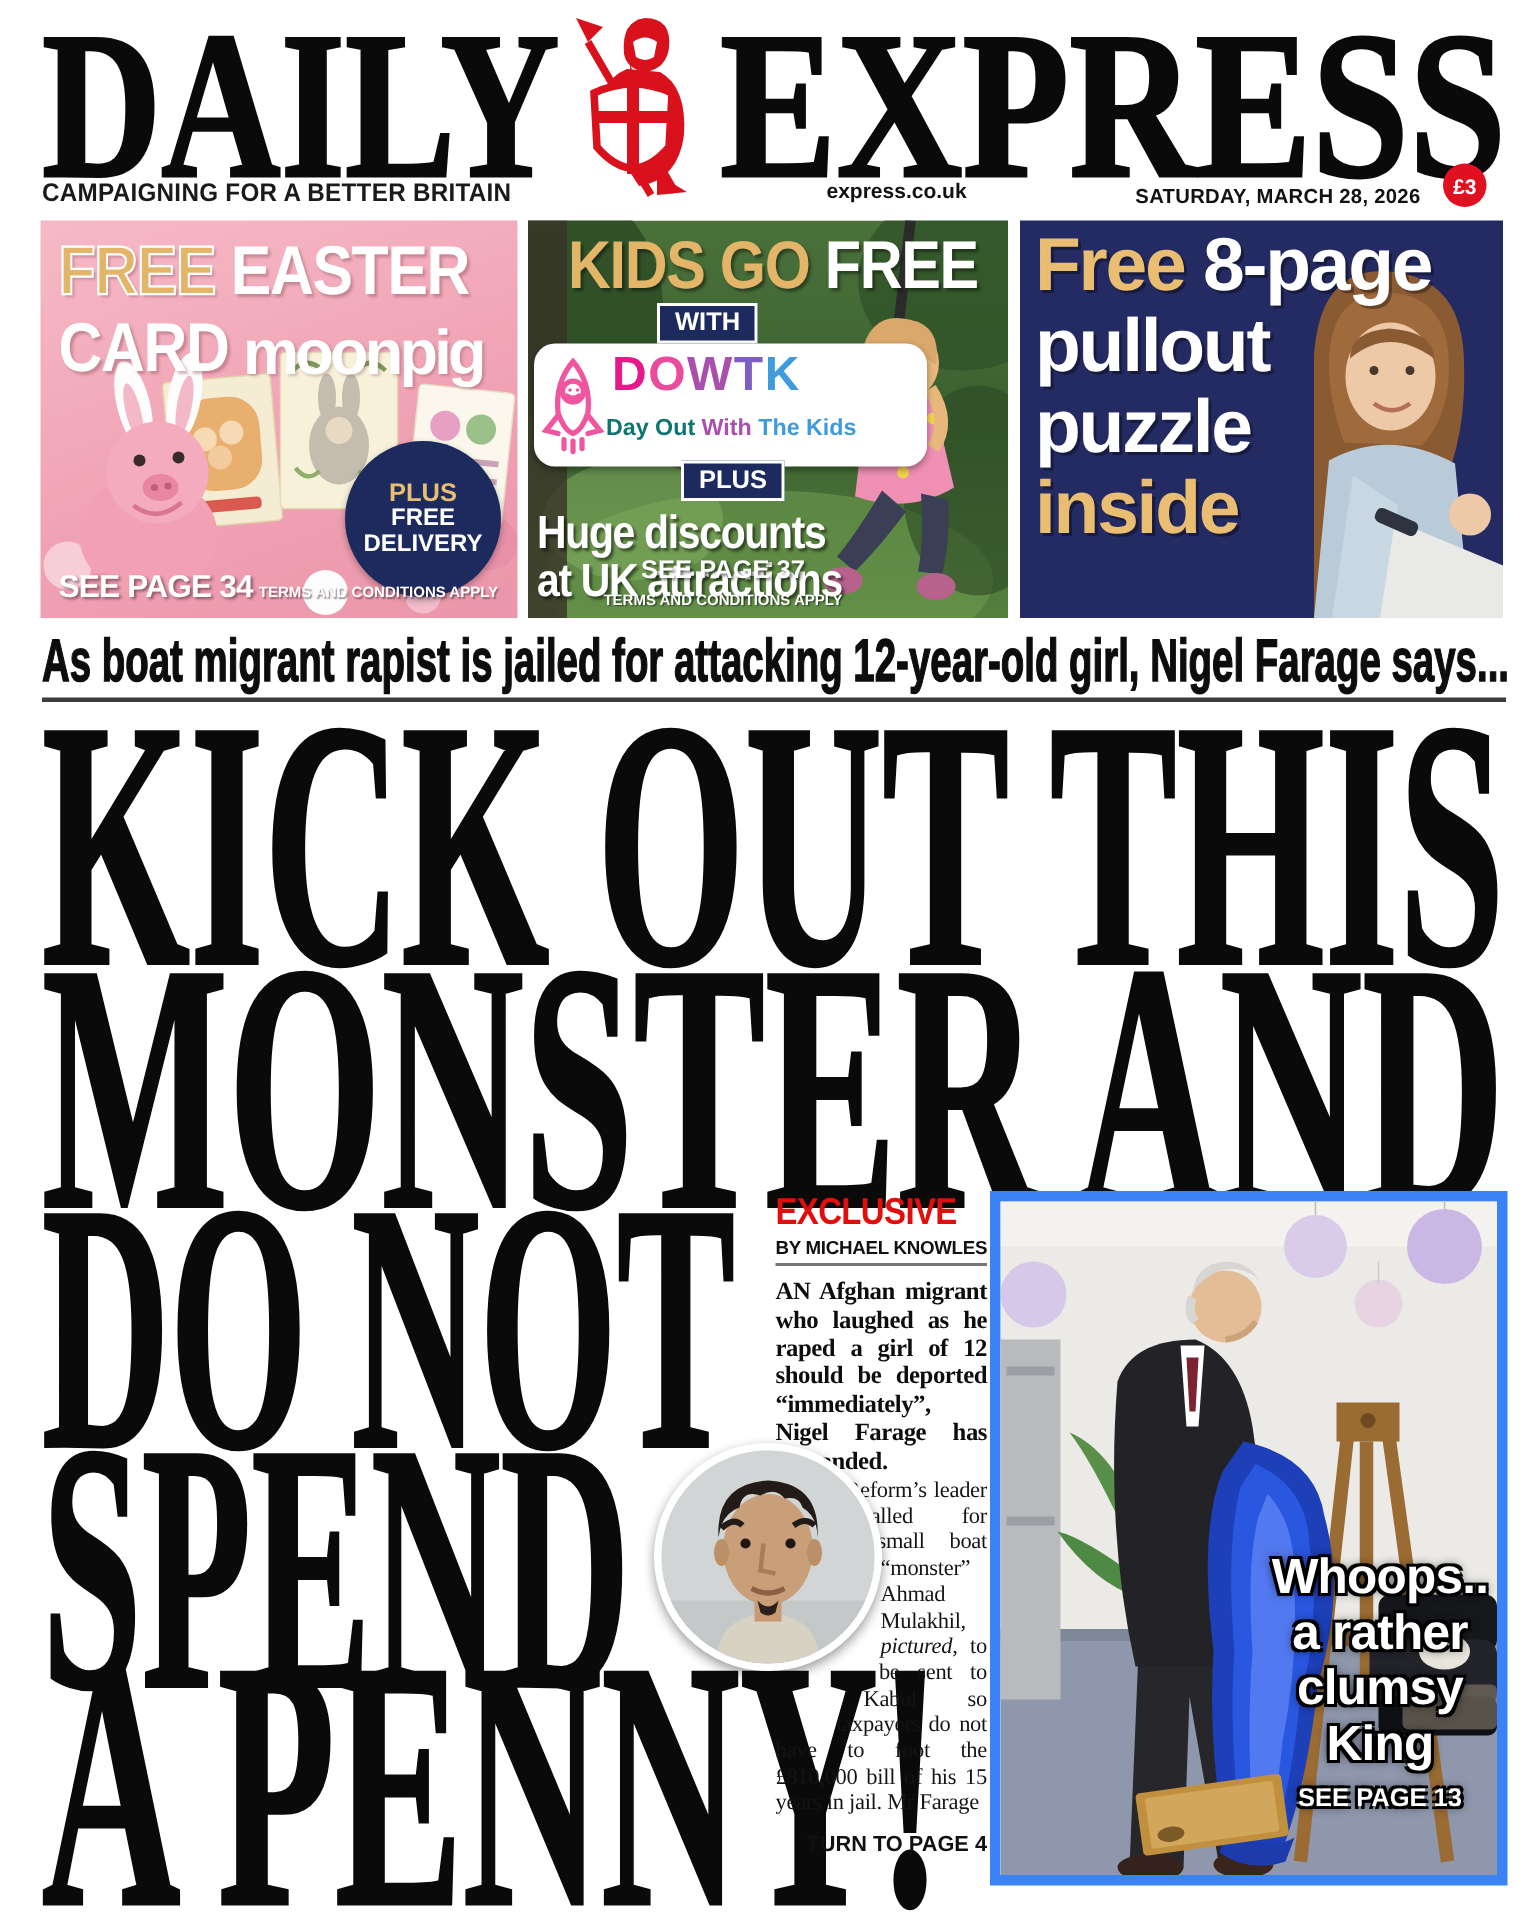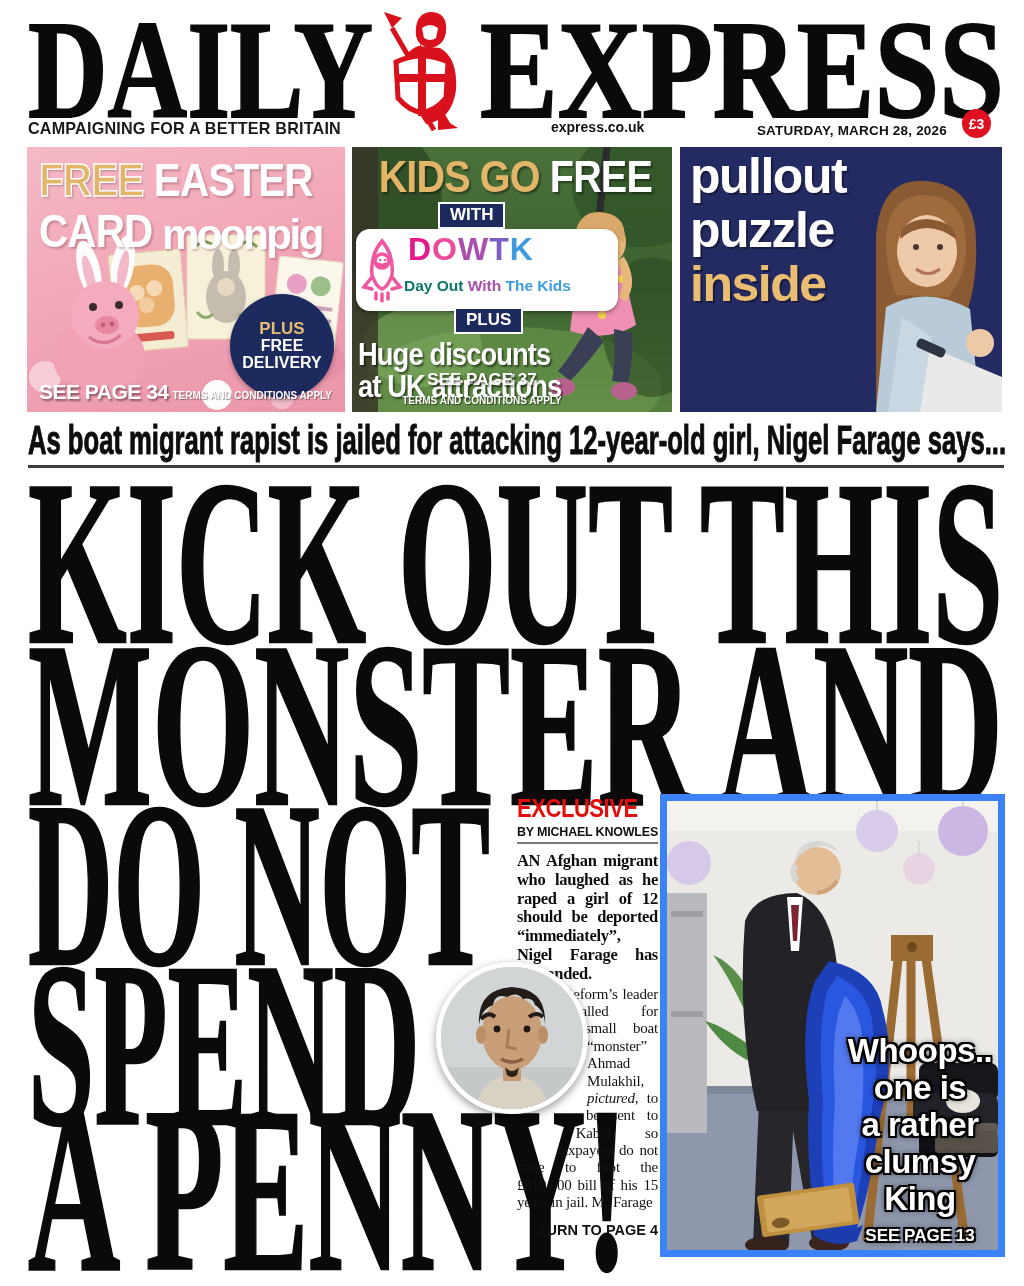--- a/index.html
+++ b/index.html
@@ -254,20 +254,21 @@
           <circle cx="260" cy="100" r="3" fill="#4a382c"></circle>
         <path d="M236 122 q12 9 24 0" stroke="#b3705c" stroke-width="3" fill="none"></path>
         <path d="M206 160 Q246 138 290 162 L300 265 L196 265 Z" fill="#b9cbd8"></path>
         <path d="M222 170 L208 265 L246 265 L252 190 Z" fill="#c8d7e2"></path>
         <path d="M250 200 L322 230 L322 265 L240 265 Z" fill="#e9e9e7"></path>
         <rect x="236" y="196" width="30" height="10" rx="4" transform="rotate(24 251 201)" fill="#2e3340"></rect>
         <circle cx="300" cy="196" r="14" fill="#edc9a8"></circle>
       </g>
     </svg>
     <div class="p3-text">
+      <div class="row"><span class="p3g">Free</span> <span class="p3w">8-page</span></div>
       <div class="row p3w">pullout</div>
       <div class="row p3w">puzzle</div>
       <div class="row p3g">inside</div>
     </div>
   </div>
 
   <svg class="strap-svg" width="978" height="48">
     <text x="0" y="38" font-family="Liberation Sans, sans-serif" font-weight="bold" font-size="40" fill="#0d0d0d" stroke="#0d0d0d" stroke-width="1" textLength="978" lengthAdjust="spacingAndGlyphs">As boat migrant rapist is jailed for attacking 12-year-old girl, Nigel Farage says...</text>
   </svg>
   <div class="strap-rule"></div>
@@ -388,21 +389,20 @@
         </g>
 
         <g transform="rotate(-8 140 408)">
           <rect x="92" y="388" width="98" height="42" rx="3" fill="#c0903f"></rect>
           <rect x="98" y="392" width="86" height="34" rx="2" fill="#d3a75b"></rect>
           <ellipse cx="112" cy="418" rx="9" ry="5" fill="#7c5a28"></ellipse>
         </g>
       </svg>
       <div class="caption">
         <div>Whoops..</div>
-        <div>one is</div>
         <div>a rather</div>
         <div>clumsy</div>
         <div>King</div>
         <div class="cap-see">SEE PAGE 13</div>
       </div>
     </div>
   </div>
 
 </div>
 

